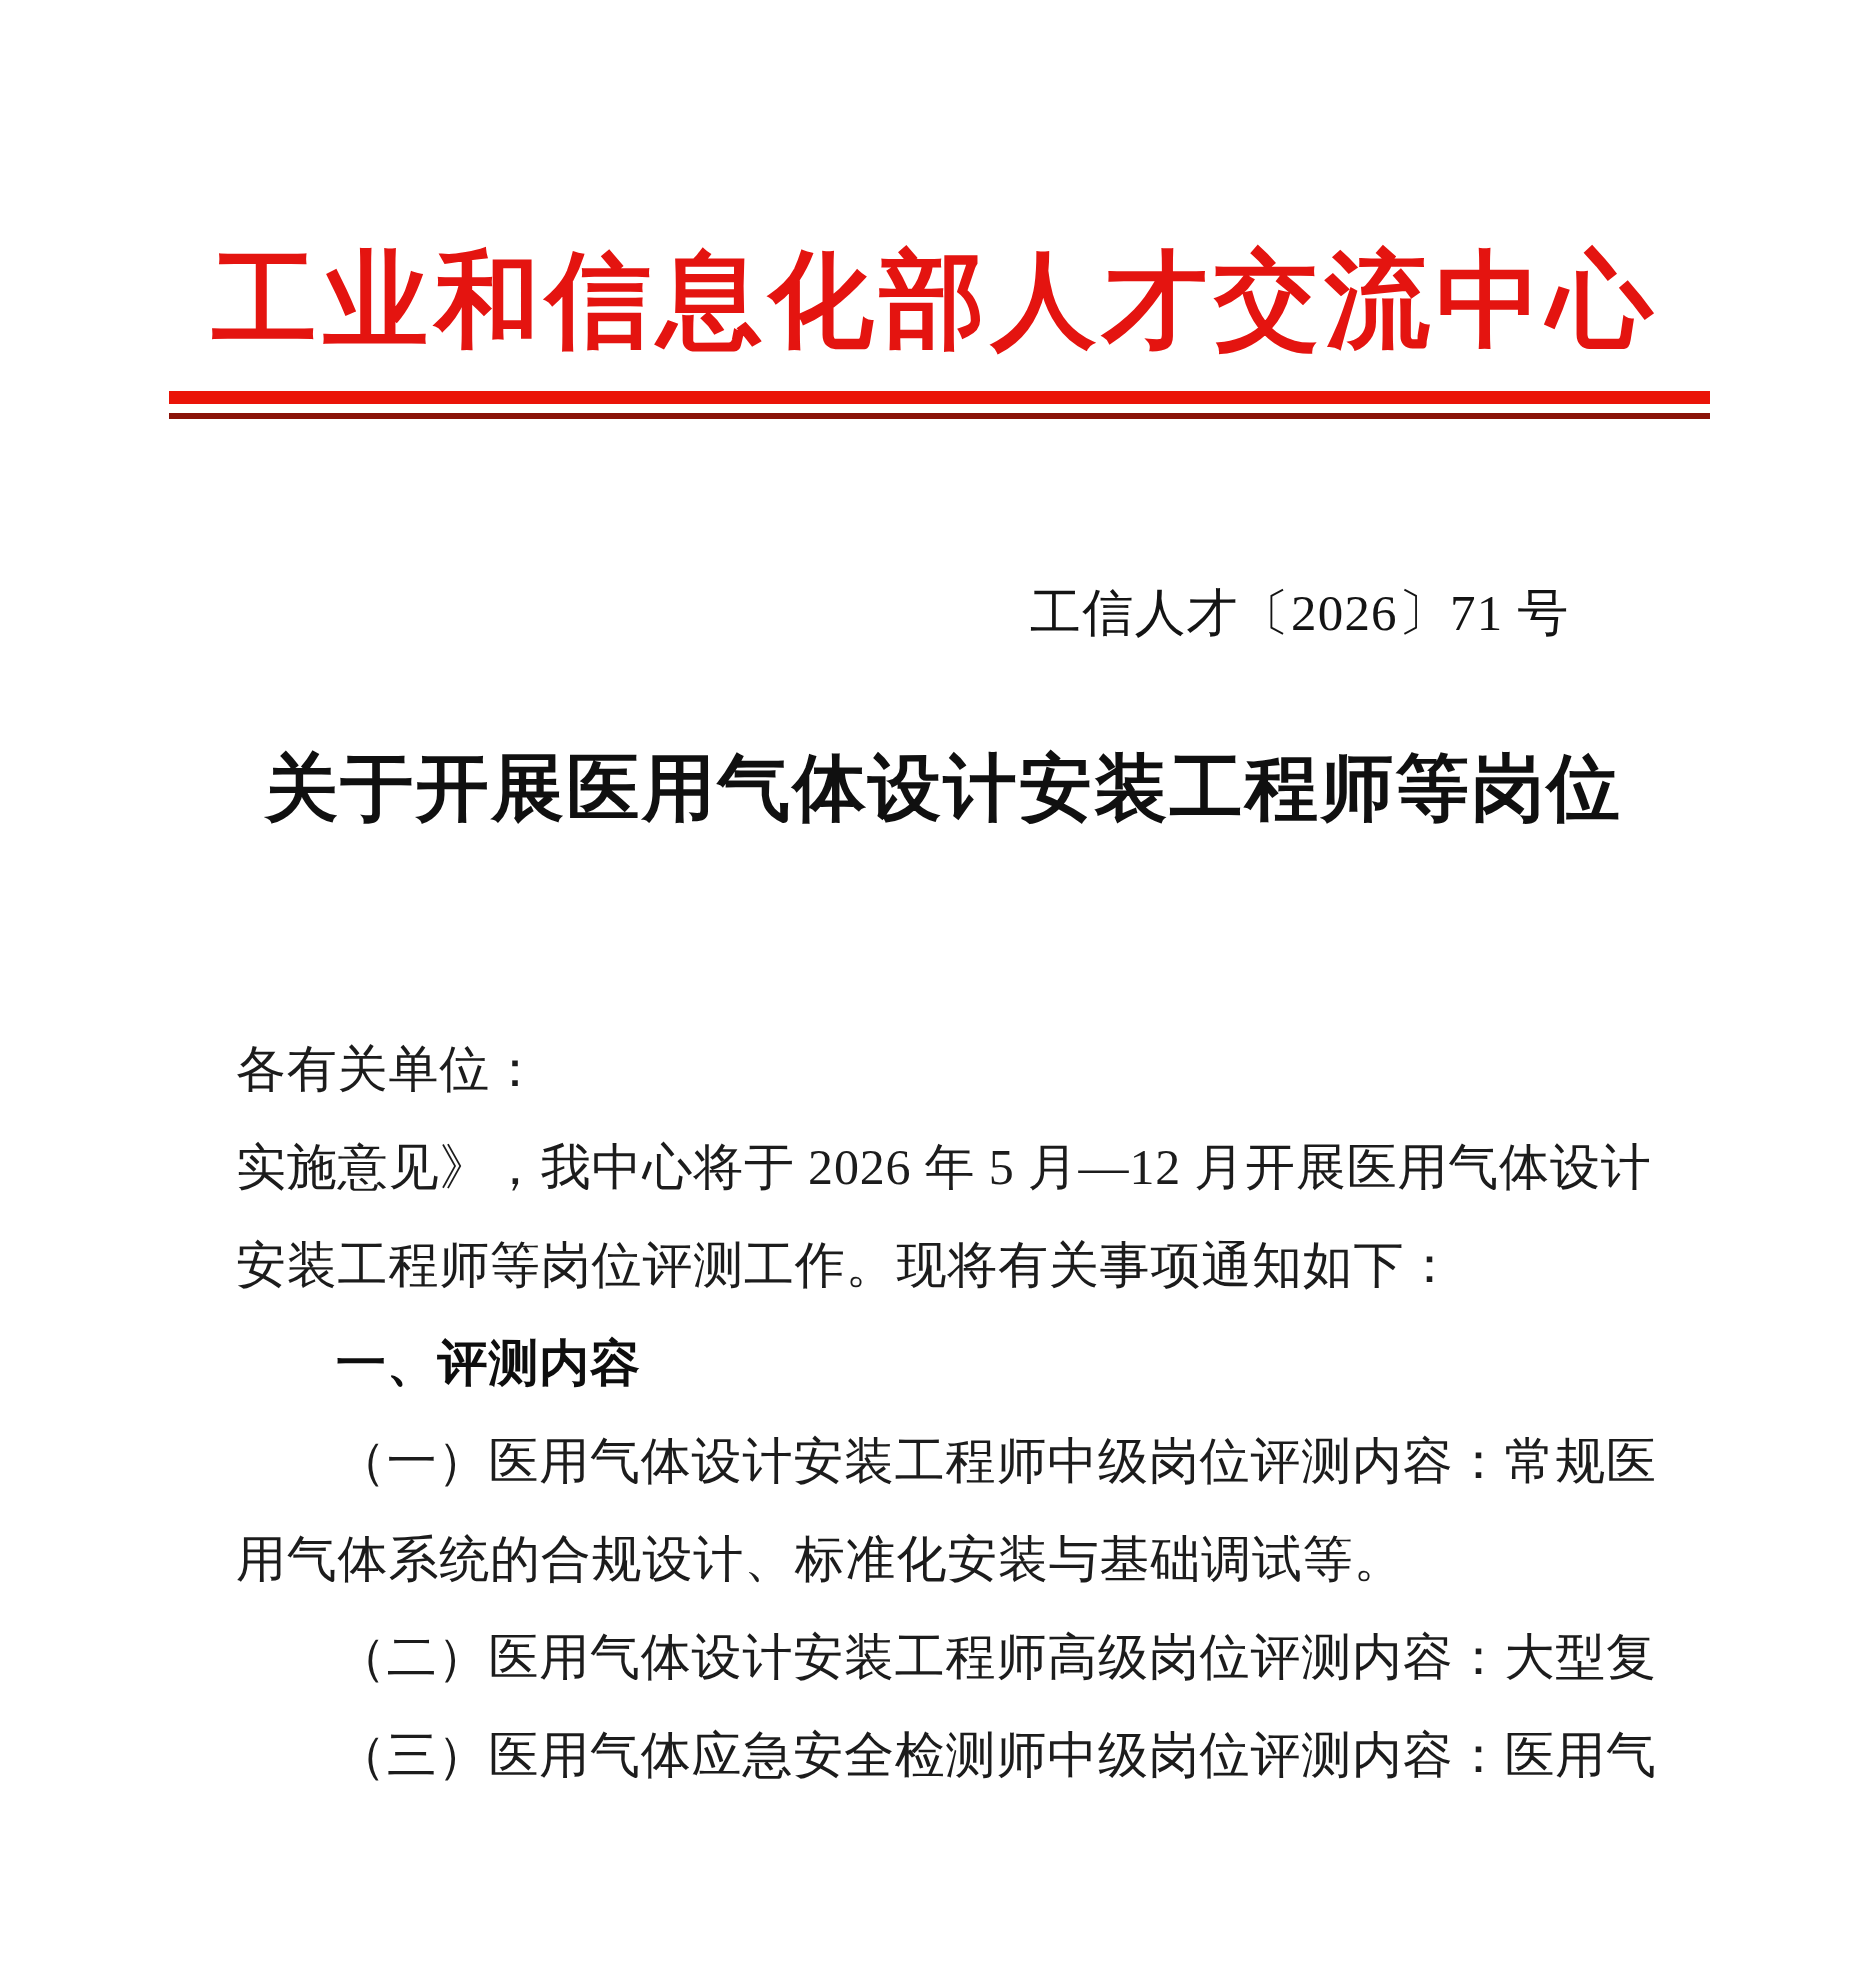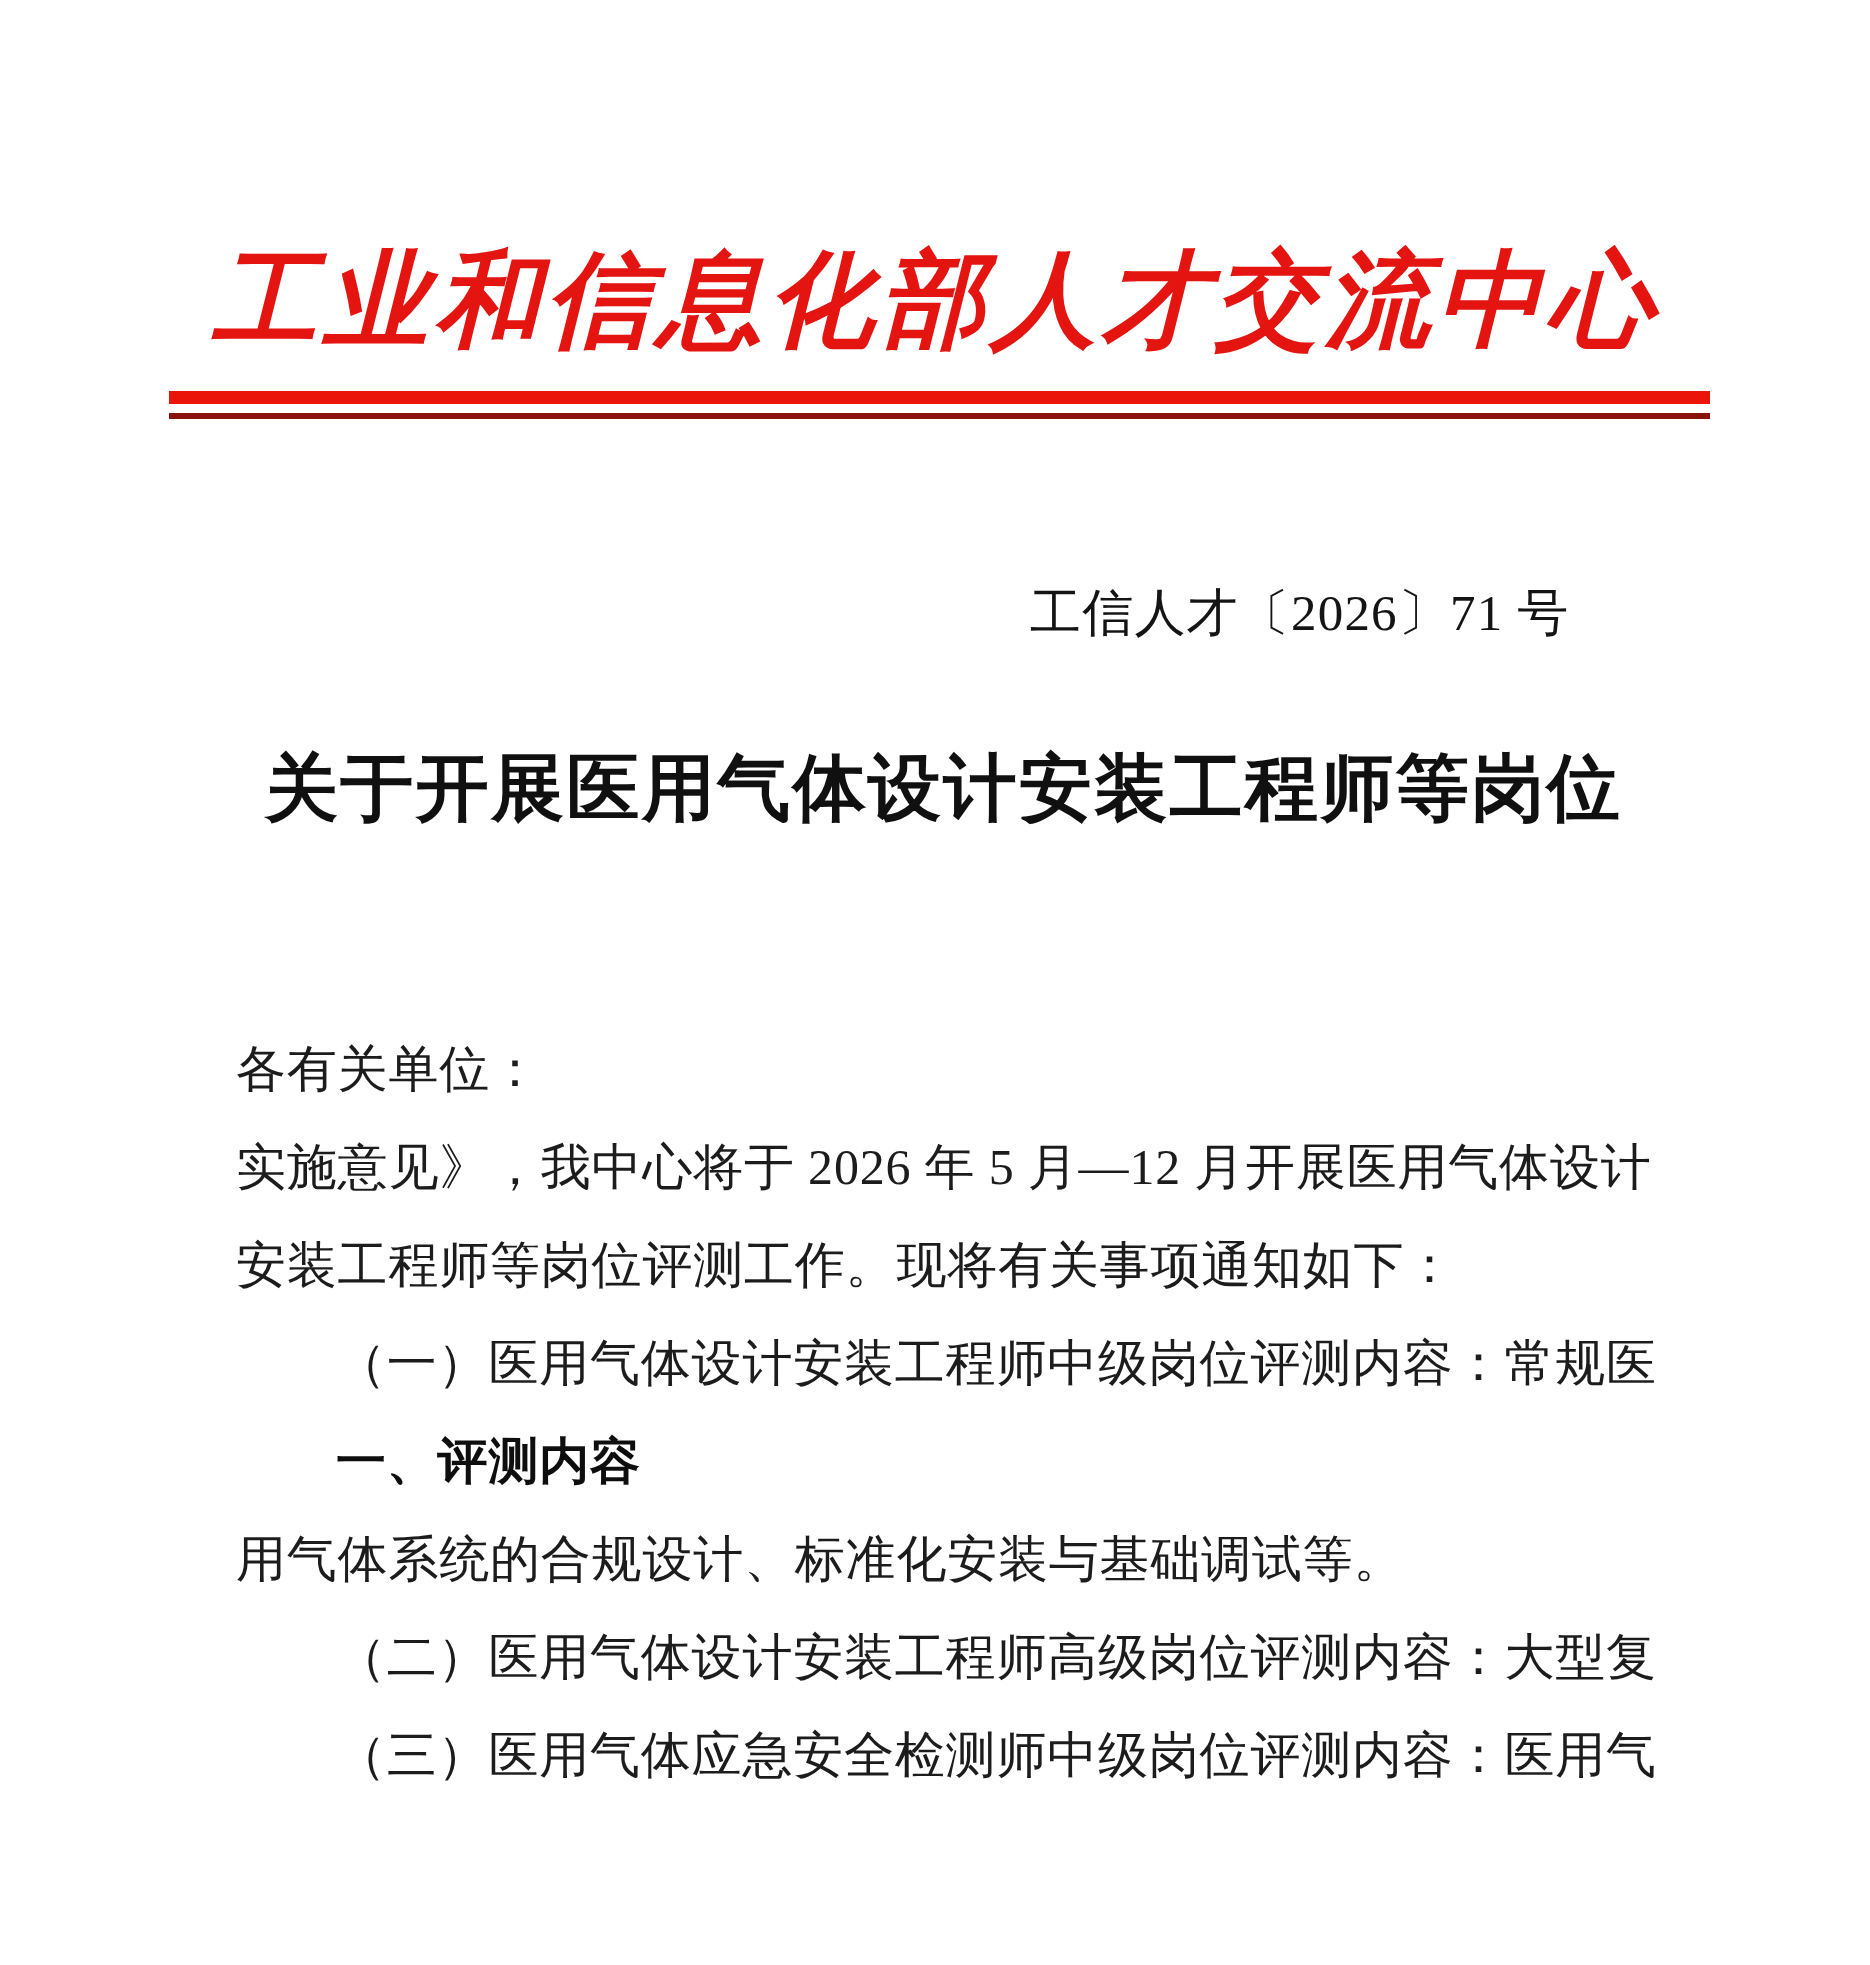--- a/index.html
+++ b/index.html
@@ -22,21 +22,20 @@
     top: 243px;
     left: 0;
     width: 100%;
     text-align: center;
     font-size: 105px;
     font-weight: bold;
     color: #e41410;
     letter-spacing: 6.3px;
     white-space: nowrap;
     line-height: 1.1;
-    font-style: italic;
   }
   
   .rule { position: absolute; left: 169px; width: 1541px; }
   .rule-top-thick    { top: 391px;  height: 12.6px; background: #ea1408; }
   .rule-top-thin     { top: 413px; height: 5.5px; background: #8a1208; }
   
   .doc-number {
     position: absolute;
     top: 579px;
     left: 1030px;
@@ -90,22 +89,22 @@
   <div class="doc-number">工信人才〔2026〕71 号</div>
 
   <div class="doc-title">
     <div>关于开展医用气体设计安装工程师等岗位</div>
   </div>
 
   <div class="body-block">
     <div class="line">各有关单位：</div>
     <div class="line">实施意见》，我中心将于 2026 年 5 月—12 月开展医用气体设计</div>
     <div class="line">安装工程师等岗位评测工作。现将有关事项通知如下：</div>
+    <div class="line indent heading">一、评测内容</div>
     <div class="line indent">（一）医用气体设计安装工程师中级岗位评测内容：常规医</div>
-    <div class="line indent heading">一、评测内容</div>
     <div class="line">用气体系统的合规设计、标准化安装与基础调试等。</div>
     <div class="line indent">（二）医用气体设计安装工程师高级岗位评测内容：大型复</div>
     <div class="line indent">（三）医用气体应急安全检测师中级岗位评测内容：医用气</div>
 
   </div>
 
 </div>
 
 
 </body></html>

